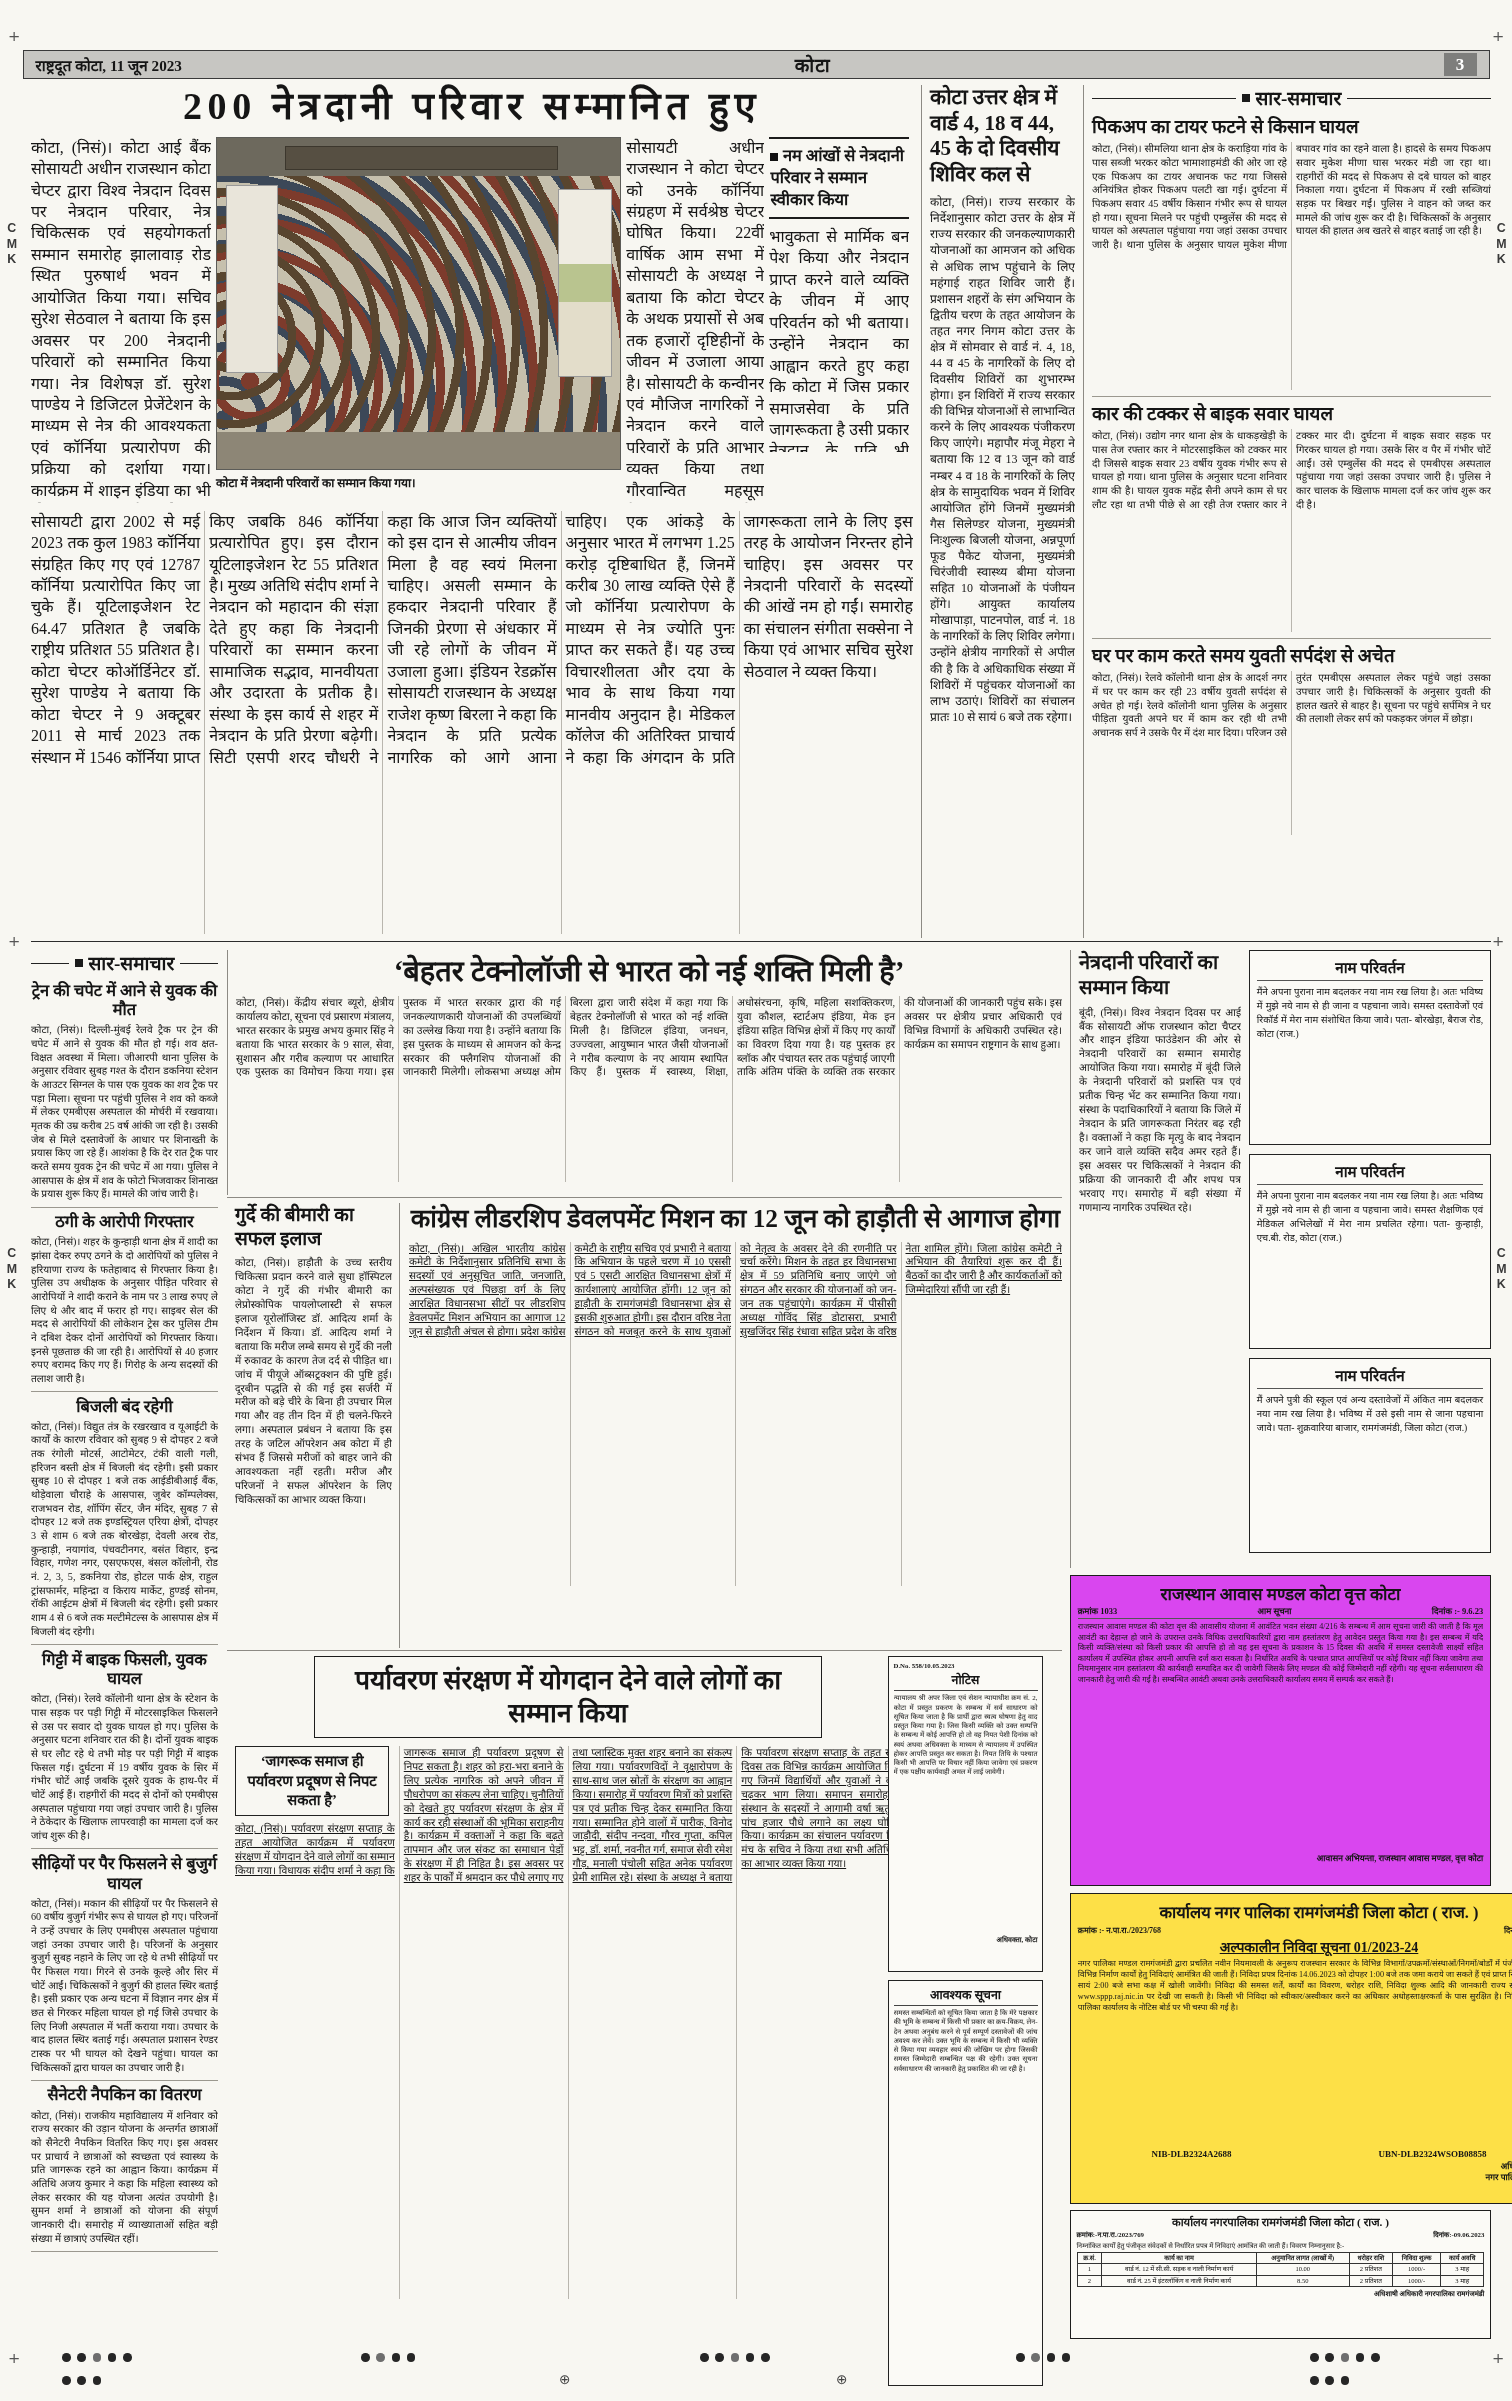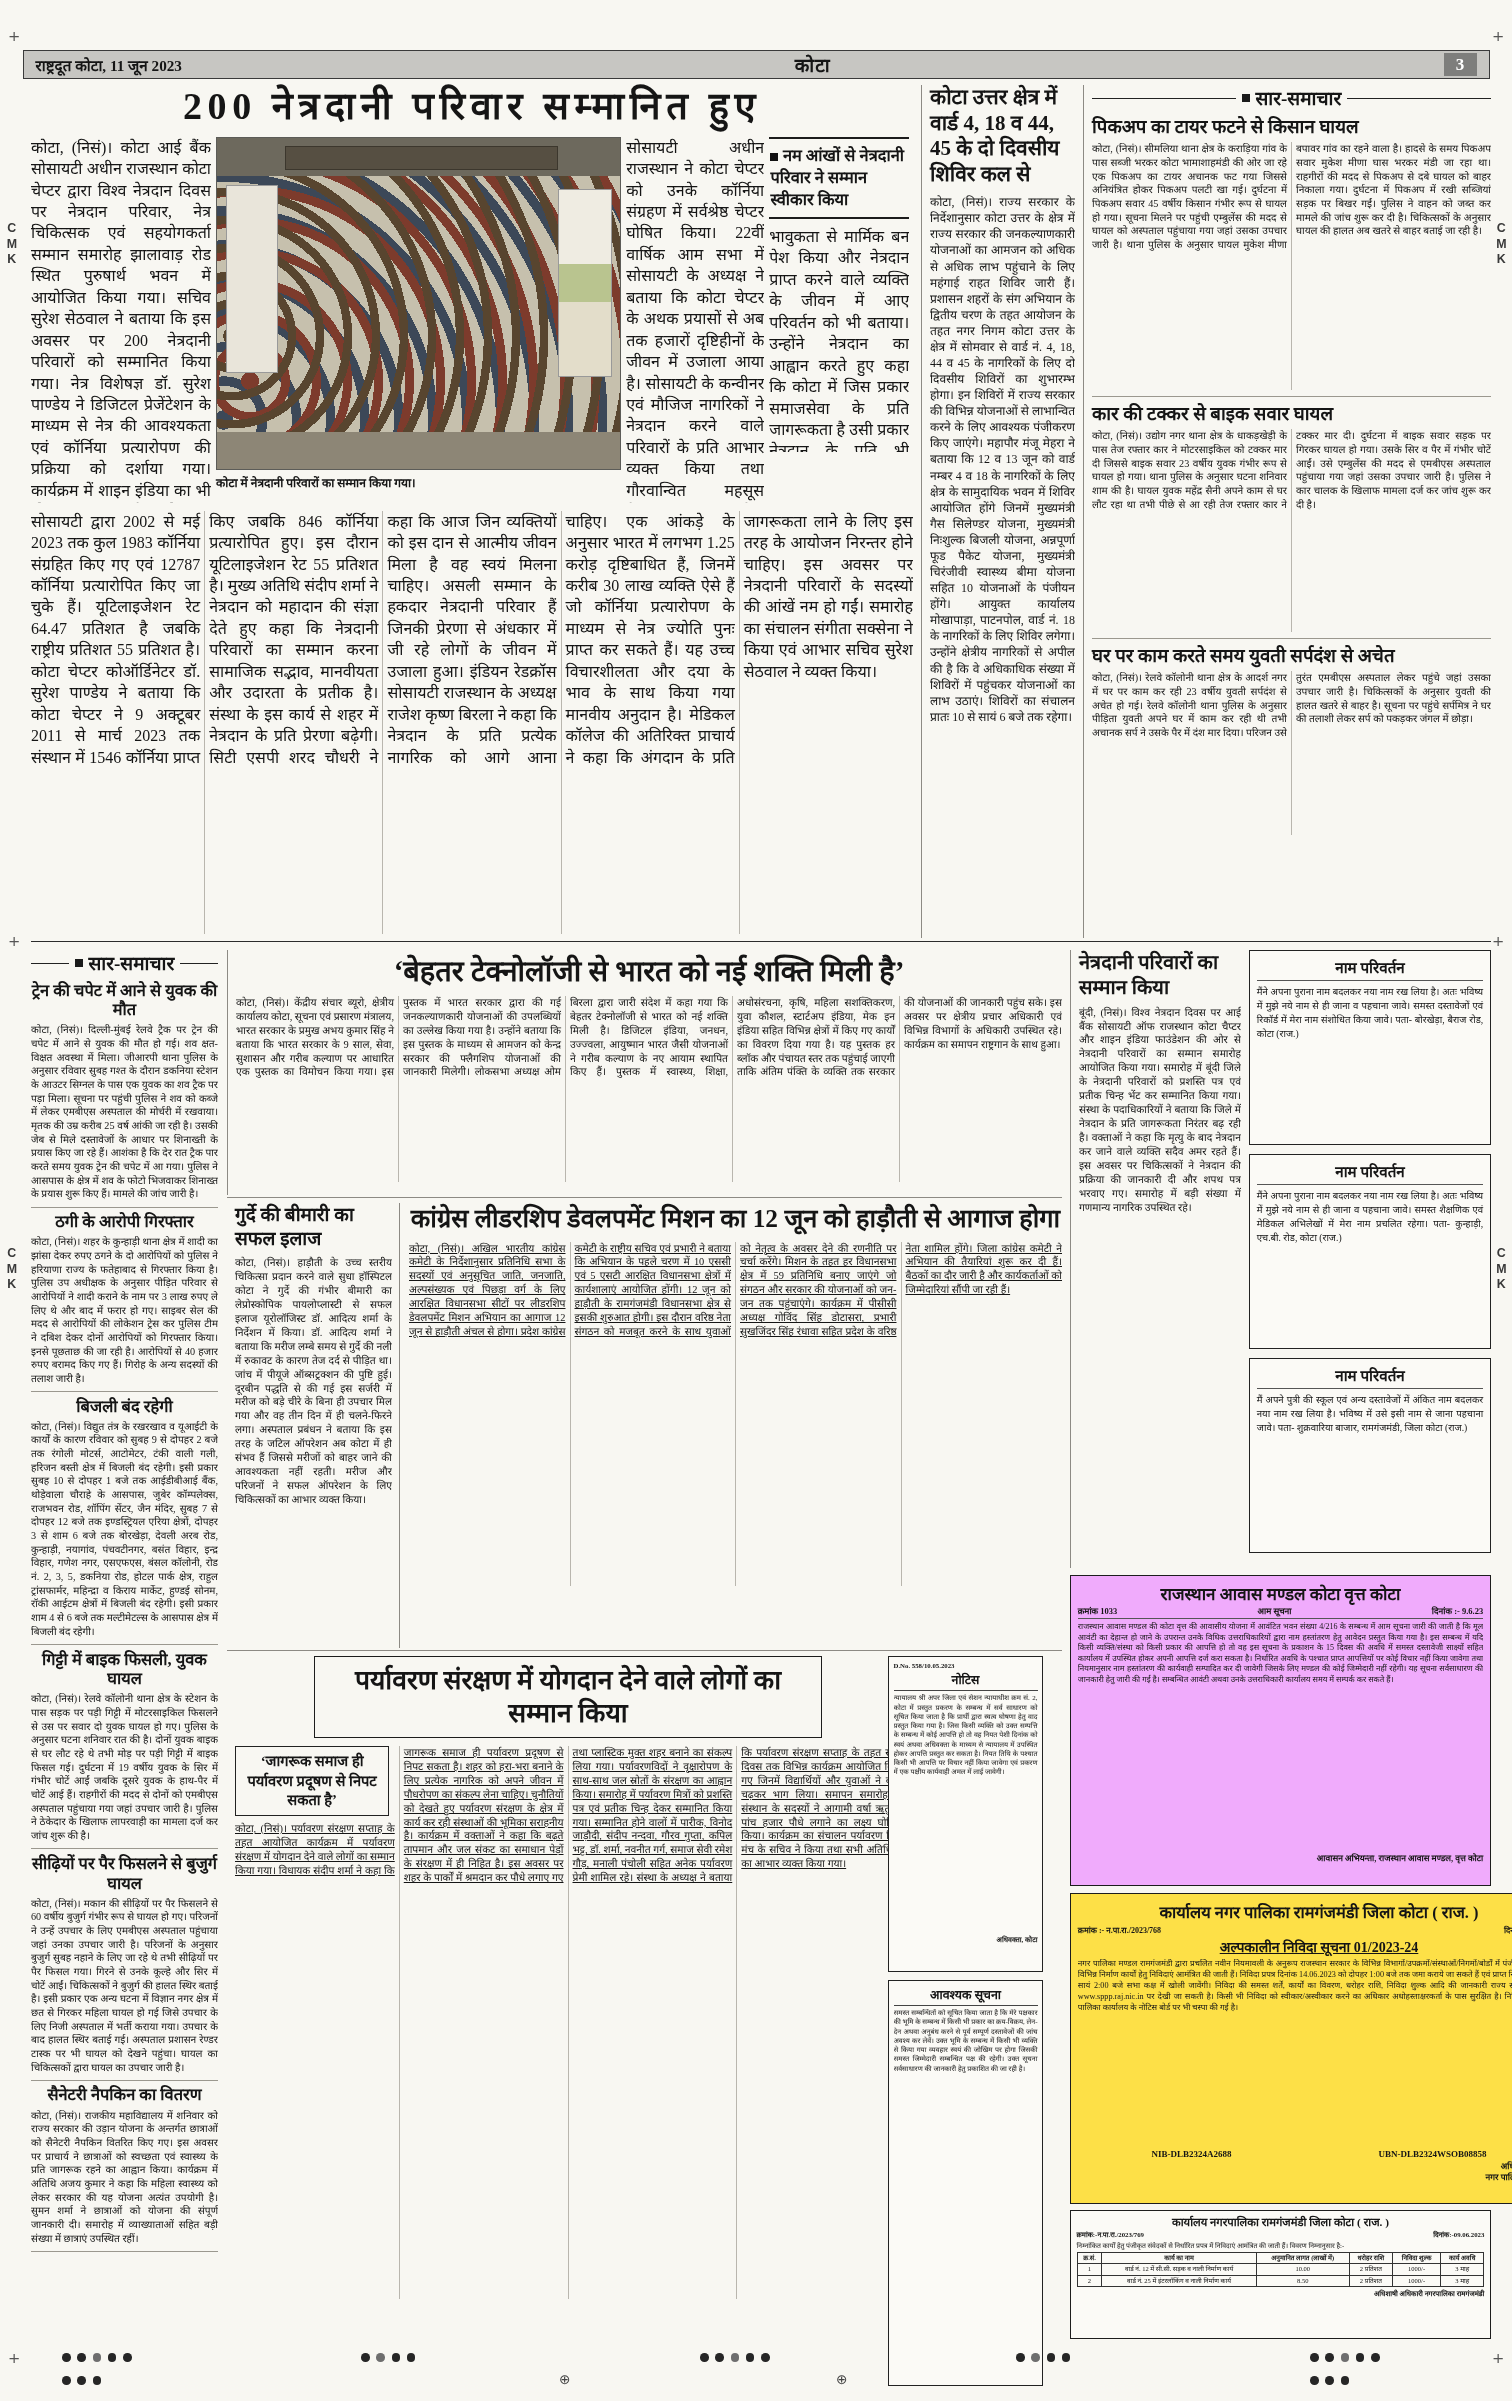--- a/index.html
+++ b/index.html
@@ -92,21 +92,21 @@
   .noticebox .nsign{font-size:7px;font-weight:bold;text-align:right;margin-top:3.4px;}
   
   #bundi{left:1070px;top:950px;width:171px;height:618px;border-left:0.6px solid #8d8a84;padding-left:8px;box-sizing:border-box;}
   #bundi h2{margin:0 0 5.6px 0;font-size:20px;font-weight:bold;line-height:1.25;}
   #bundi .body-text{font-size:10.4px;height:497px;}
   #namecol{left:1249px;top:950px;width:242px;height:618px;}
   .namebox{border:0.8px solid #222;padding:5.6px 6.8px;box-sizing:border-box;margin-bottom:9px;height:195px;overflow:hidden;background:#fbfaf6;}
   .namebox .nt{font-size:15.2px;font-weight:bold;text-align:center;border-bottom:0.6px solid #555;padding-bottom:3.4px;margin-bottom:4.5px;}
   .namebox .nb{font-size:9.6px;line-height:1.45;text-align:justify;}
   
-  #awas{left:1070px;top:1575px;width:421px;height:311px;border:1.1px solid #1d1d1d;padding:5.6px 6.8px;box-sizing:border-box;background:#f0abfc;}
+  #awas{left:1070px;top:1575px;width:421px;height:311px;border:1.1px solid #1d1d1d;padding:5.6px 6.8px;box-sizing:border-box;background:#d946ef;}
   #awas .ah{font-size:17px;font-weight:bold;text-align:center;}
   #awas .refrow{display:flex;justify-content:space-between;font-size:8.5px;font-weight:bold;border-bottom:0.6px solid #555;
     padding-bottom:2.3px;margin-bottom:3.4px;}
   #awas .small-text{height:226px;font-size:8px;}
   #awas .asign{font-size:8.5px;font-weight:bold;text-align:right;margin-top:3.4px;}
   #tender{left:1070px;top:1893px;width:498px;height:311px;border:1.1px solid #1d1d1d;padding:5.6px 6.8px;box-sizing:border-box;background:#fde047;}
   #tender .th1{font-size:16.4px;font-weight:bold;text-align:center;}
   #tender .refrow{display:flex;justify-content:space-between;font-size:8px;font-weight:bold;margin:1.1px 0 2.3px 0;}
   #tender .tt2{font-size:14px;font-weight:bold;text-align:center;text-decoration:underline;margin-bottom:3.4px;}
   #tender .small-text{height:186px;font-size:8.2px;}

